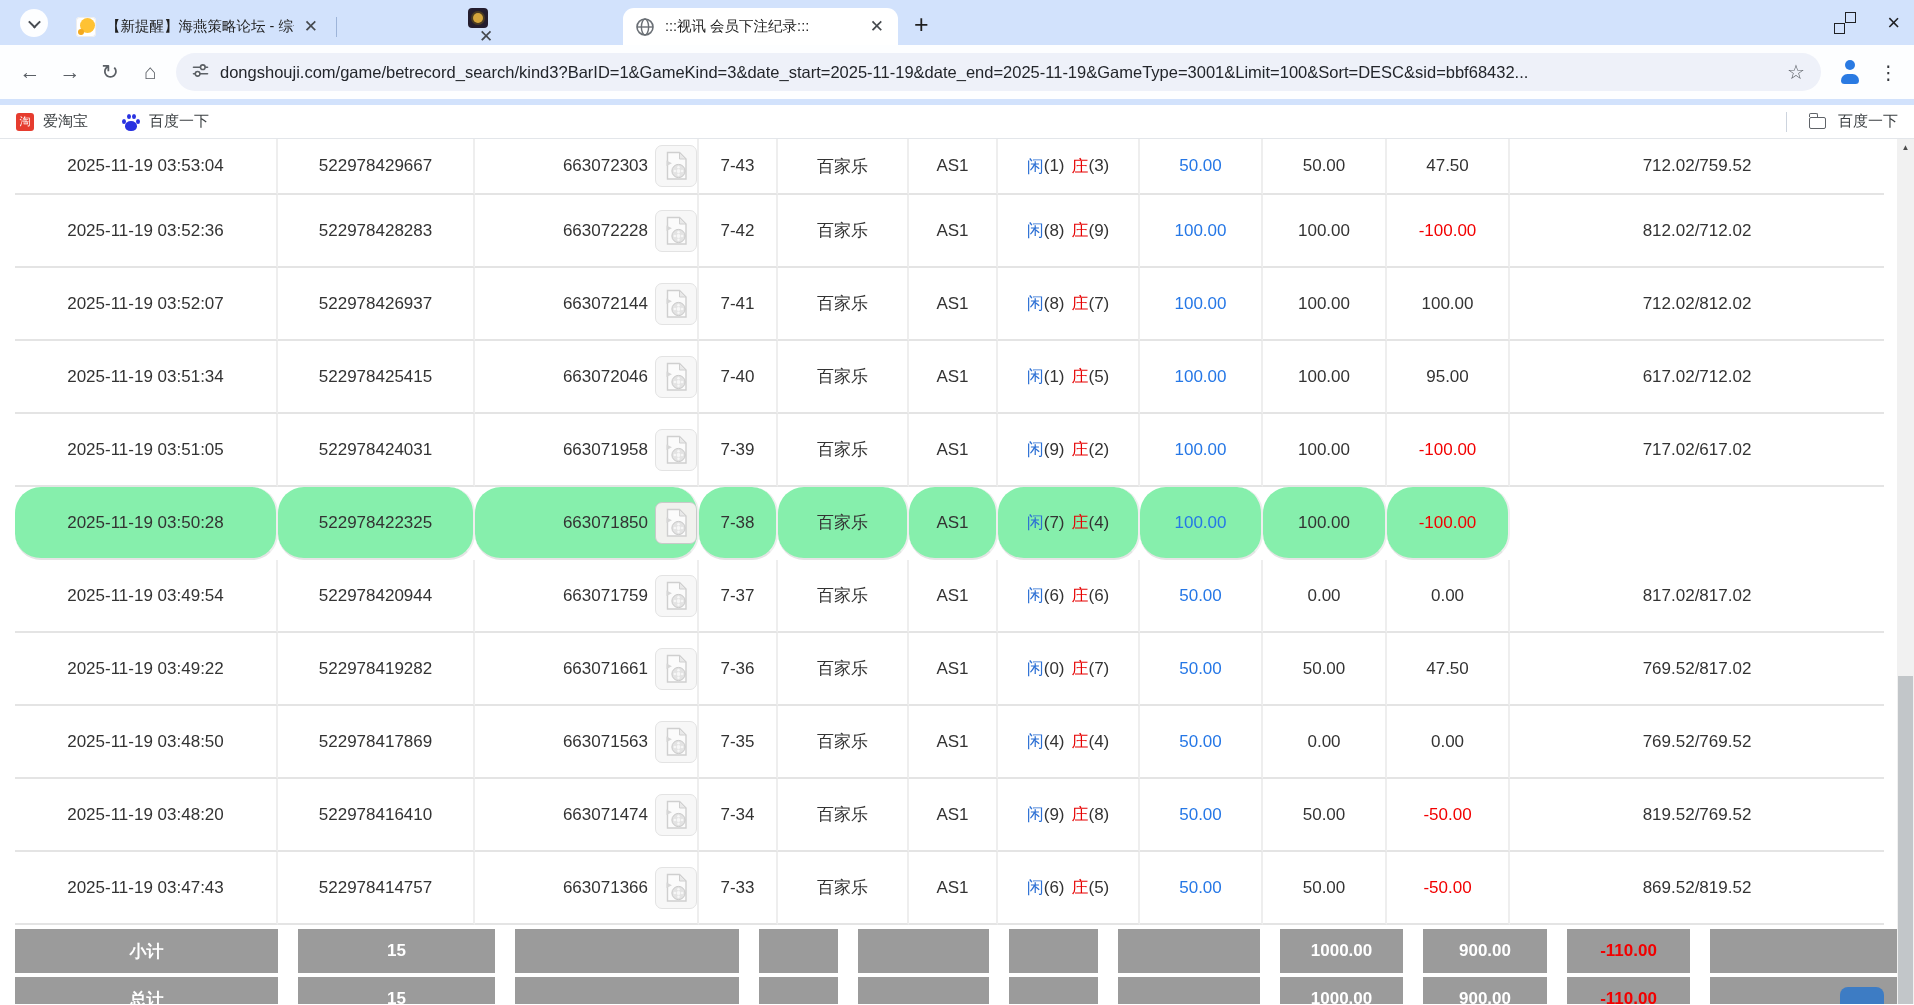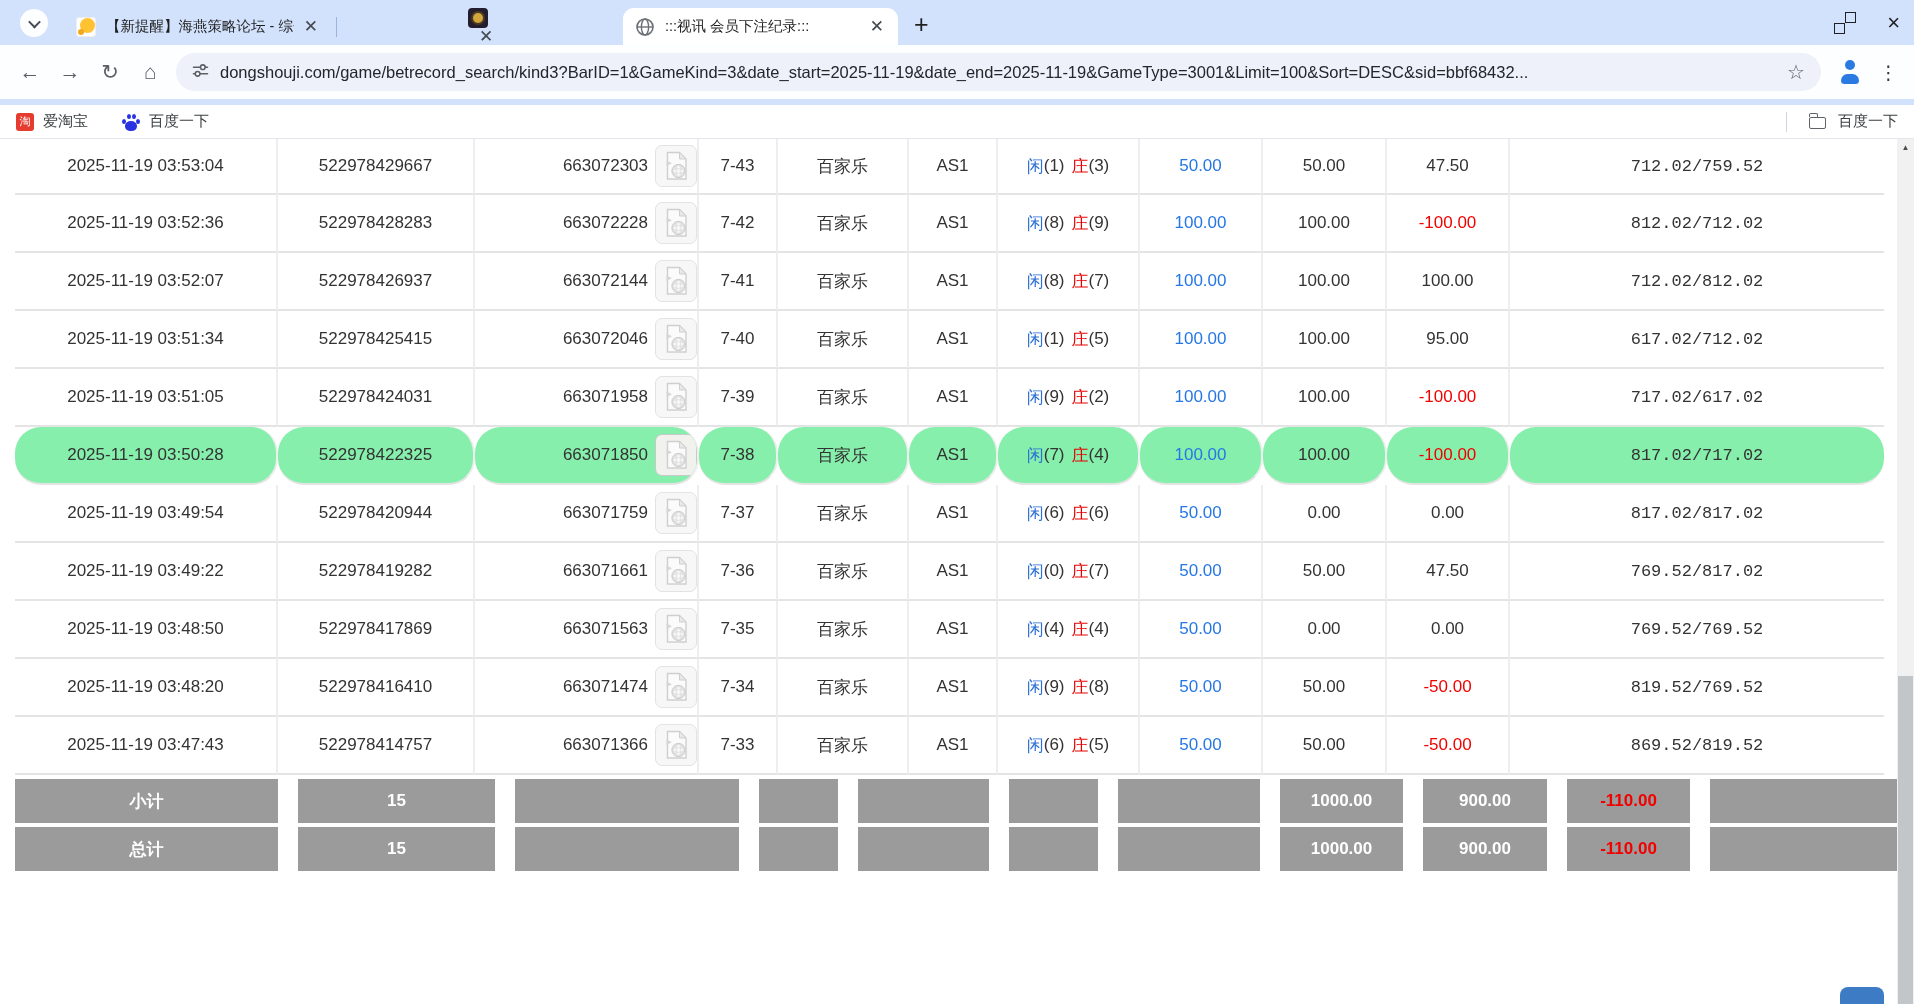--- a/index.html
+++ b/index.html
@@ -71,26 +71,26 @@
   .bm-vsep { width:1px; height:20px; background:#cdd4de; margin-right:10px; }
   .folder-icon { position:relative; width:17px; height:12px; border:1.7px solid #5f6368; border-radius:2px; margin-top:3px; }
   .folder-icon::before { content:""; position:absolute; top:-5px; left:-1px; width:7px; height:3.4px;
     border:1.7px solid #5f6368; border-bottom:none; border-radius:2px 2px 0 0; }
 
   
   .content { position:relative; height:865px; background:#fff; overflow:hidden; }
   .table-wrap { margin-left:15px; width:1869px;
     --cols:263px 197px 224px 79px 131px 89px 142px 123px 124px 123px 374px; }
   .grid-row { display:grid; grid-template-columns:var(--cols); }
-  .grid-row.data { height:58px; }
+  .grid-row.data { height:73px; }
   .rows-host > .grid-row.data:first-of-type { height:56px; }
   .cell { display:flex; align-items:center; justify-content:center;
     font-size:17px; color:#333; overflow:hidden; }
   .grid-row.data .cell { border-bottom:2px solid #e4e4e4; border-right:2px solid #eeeeee; background:#fff; }
-  .grid-row.data .cell.c-balance { border-right:none;font-family:Liberation Mono, monospace; }
+  .grid-row.data .cell.c-balance { border-right:none; }
   .grid-row.data.highlighted .cell { background:#86efac;border-radius:26px; }
   .c-gameid { gap:7px;justify-content:flex-end; }
   .video-btn { width:42px; height:42px; background:#f7f7f7; border:1px solid #e3e3e3; border-radius:7px;
     display:flex; align-items:center; justify-content:center; padding:0; cursor:pointer; }
   .highlighted .video-btn { border-color:#c9c9c9; background:#f1f1ee; }
   .c-result .blue { color:#2b6fd4; }
   .c-result .red { color:#e60000; margin-left:7px; }
   .c-bet { color:#2577e6; cursor:pointer; }
   .neg { color:#f20000 !important; }
   .footer-host { margin-top:0; }
@@ -388,21 +388,20 @@
           <div class="cell c-account">AS1</div>
           <div class="cell c-result">
             <span class="blue">闲</span>
             <span>(7)</span>
             <span class="red">庄</span>
             <span>(4)</span>
           </div>
           <div class="cell c-bet">100.00</div>
           <div class="cell c-valid">100.00</div>
           <div class="cell c-winloss neg">-100.00</div>
-          <div class="cell c-balance">817.02/717.02</div>
         </div>
 
         <div class="grid-row data">
           <div class="cell c-time">2025-11-19 03:49:54</div>
           <div class="cell c-betid">522978420944</div>
           <div class="cell c-gameid">
             <span>663071759</span>
             <button class="video-btn">
               <svg width="25" height="30" viewBox="0 0 25 30">
                 <path d="M3.5 1.5 h12 l6.5 6.5 v20 h-18.5 z" fill="#fbfbfb" stroke="#cfcfcf" stroke-width="1.4"></path>

